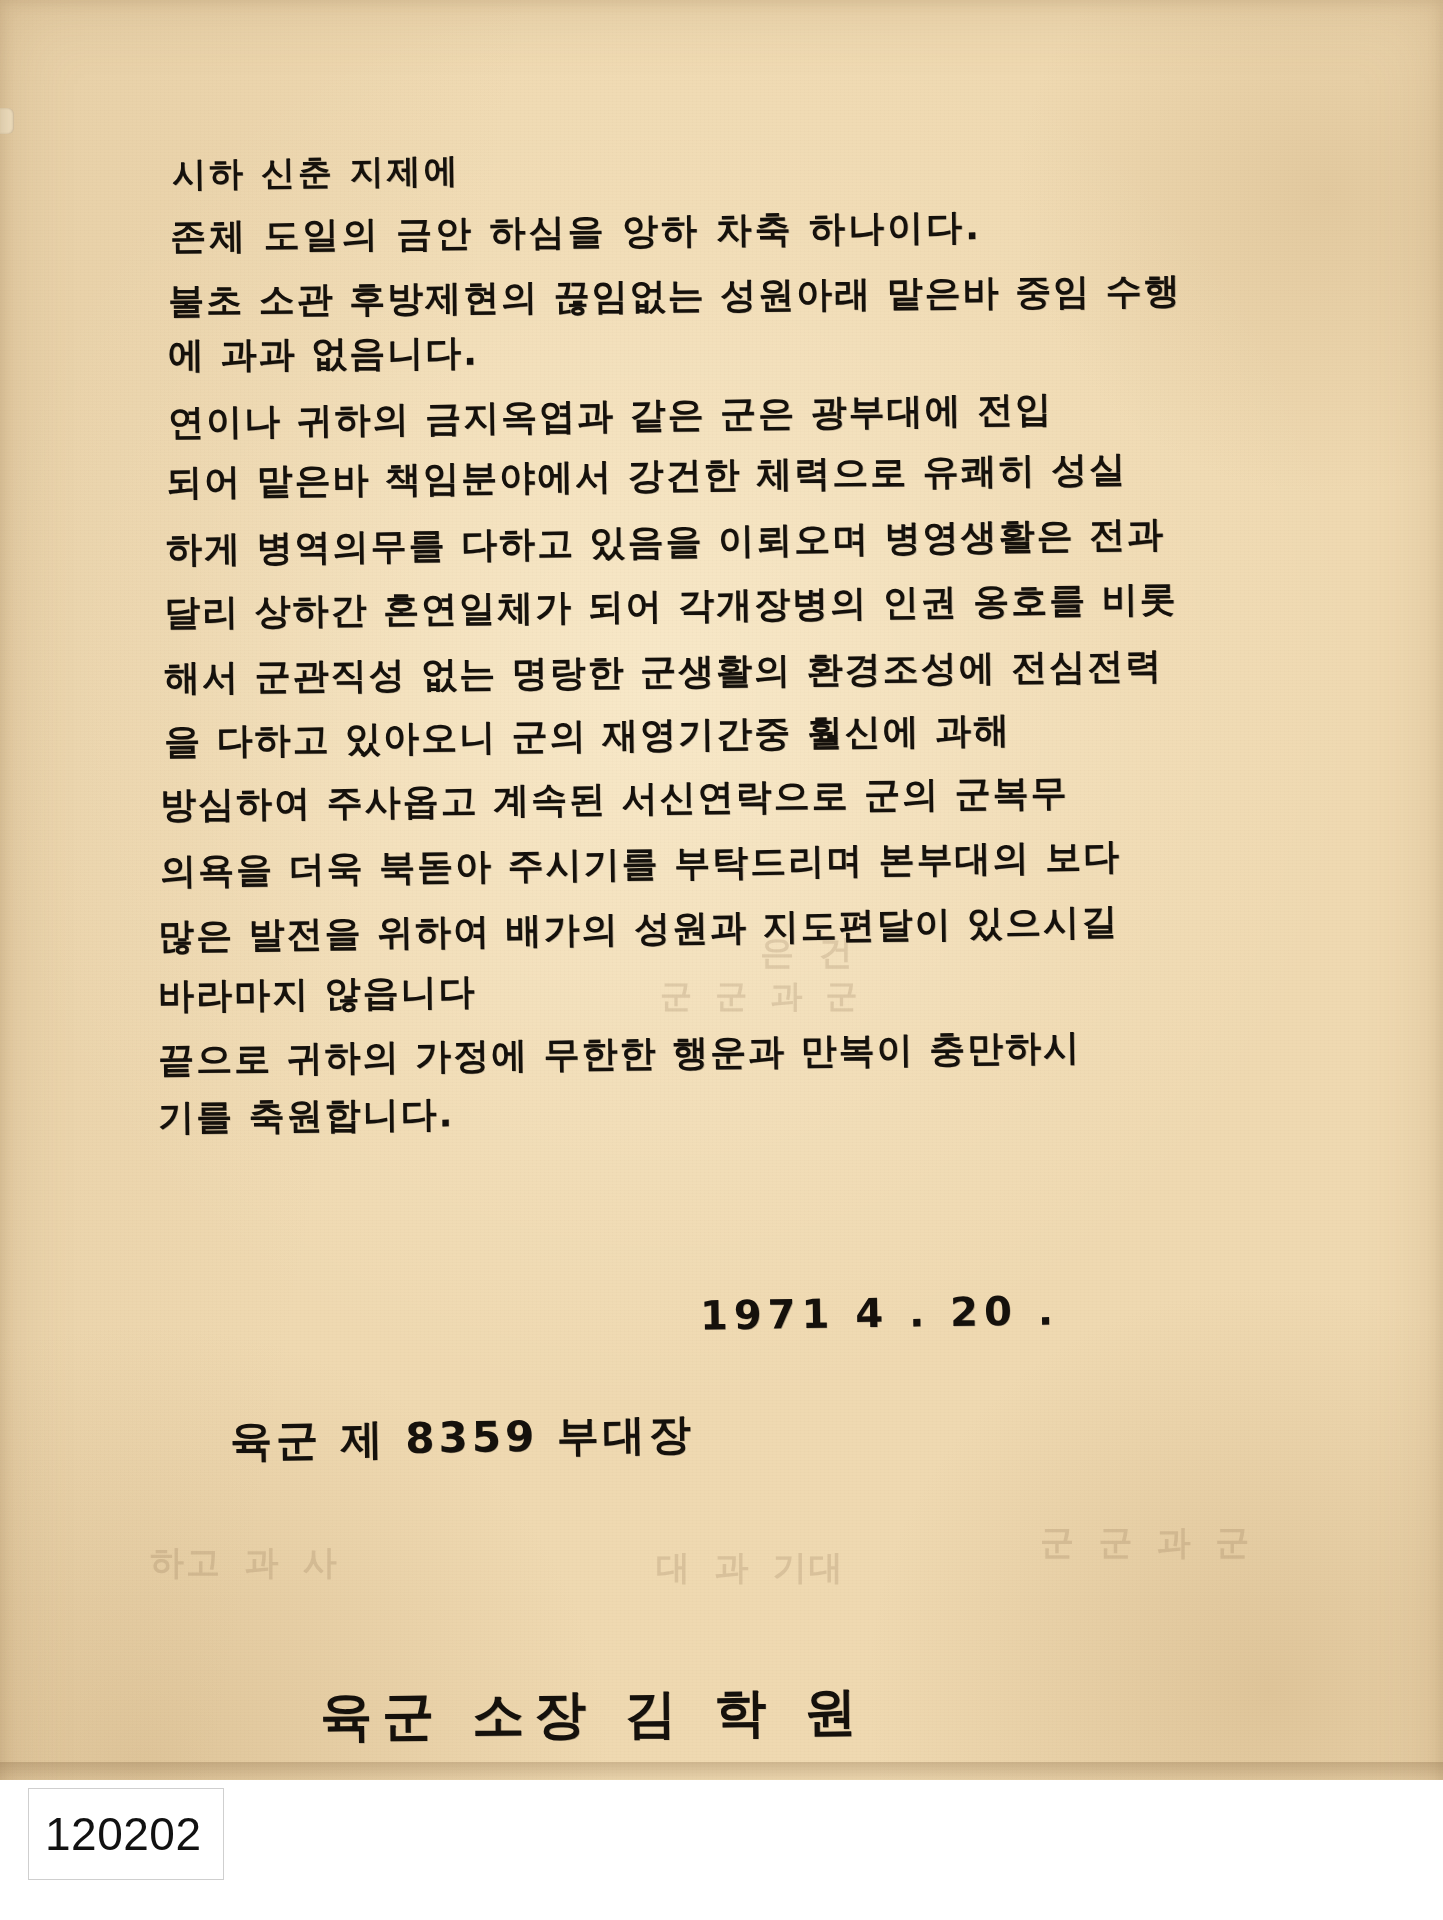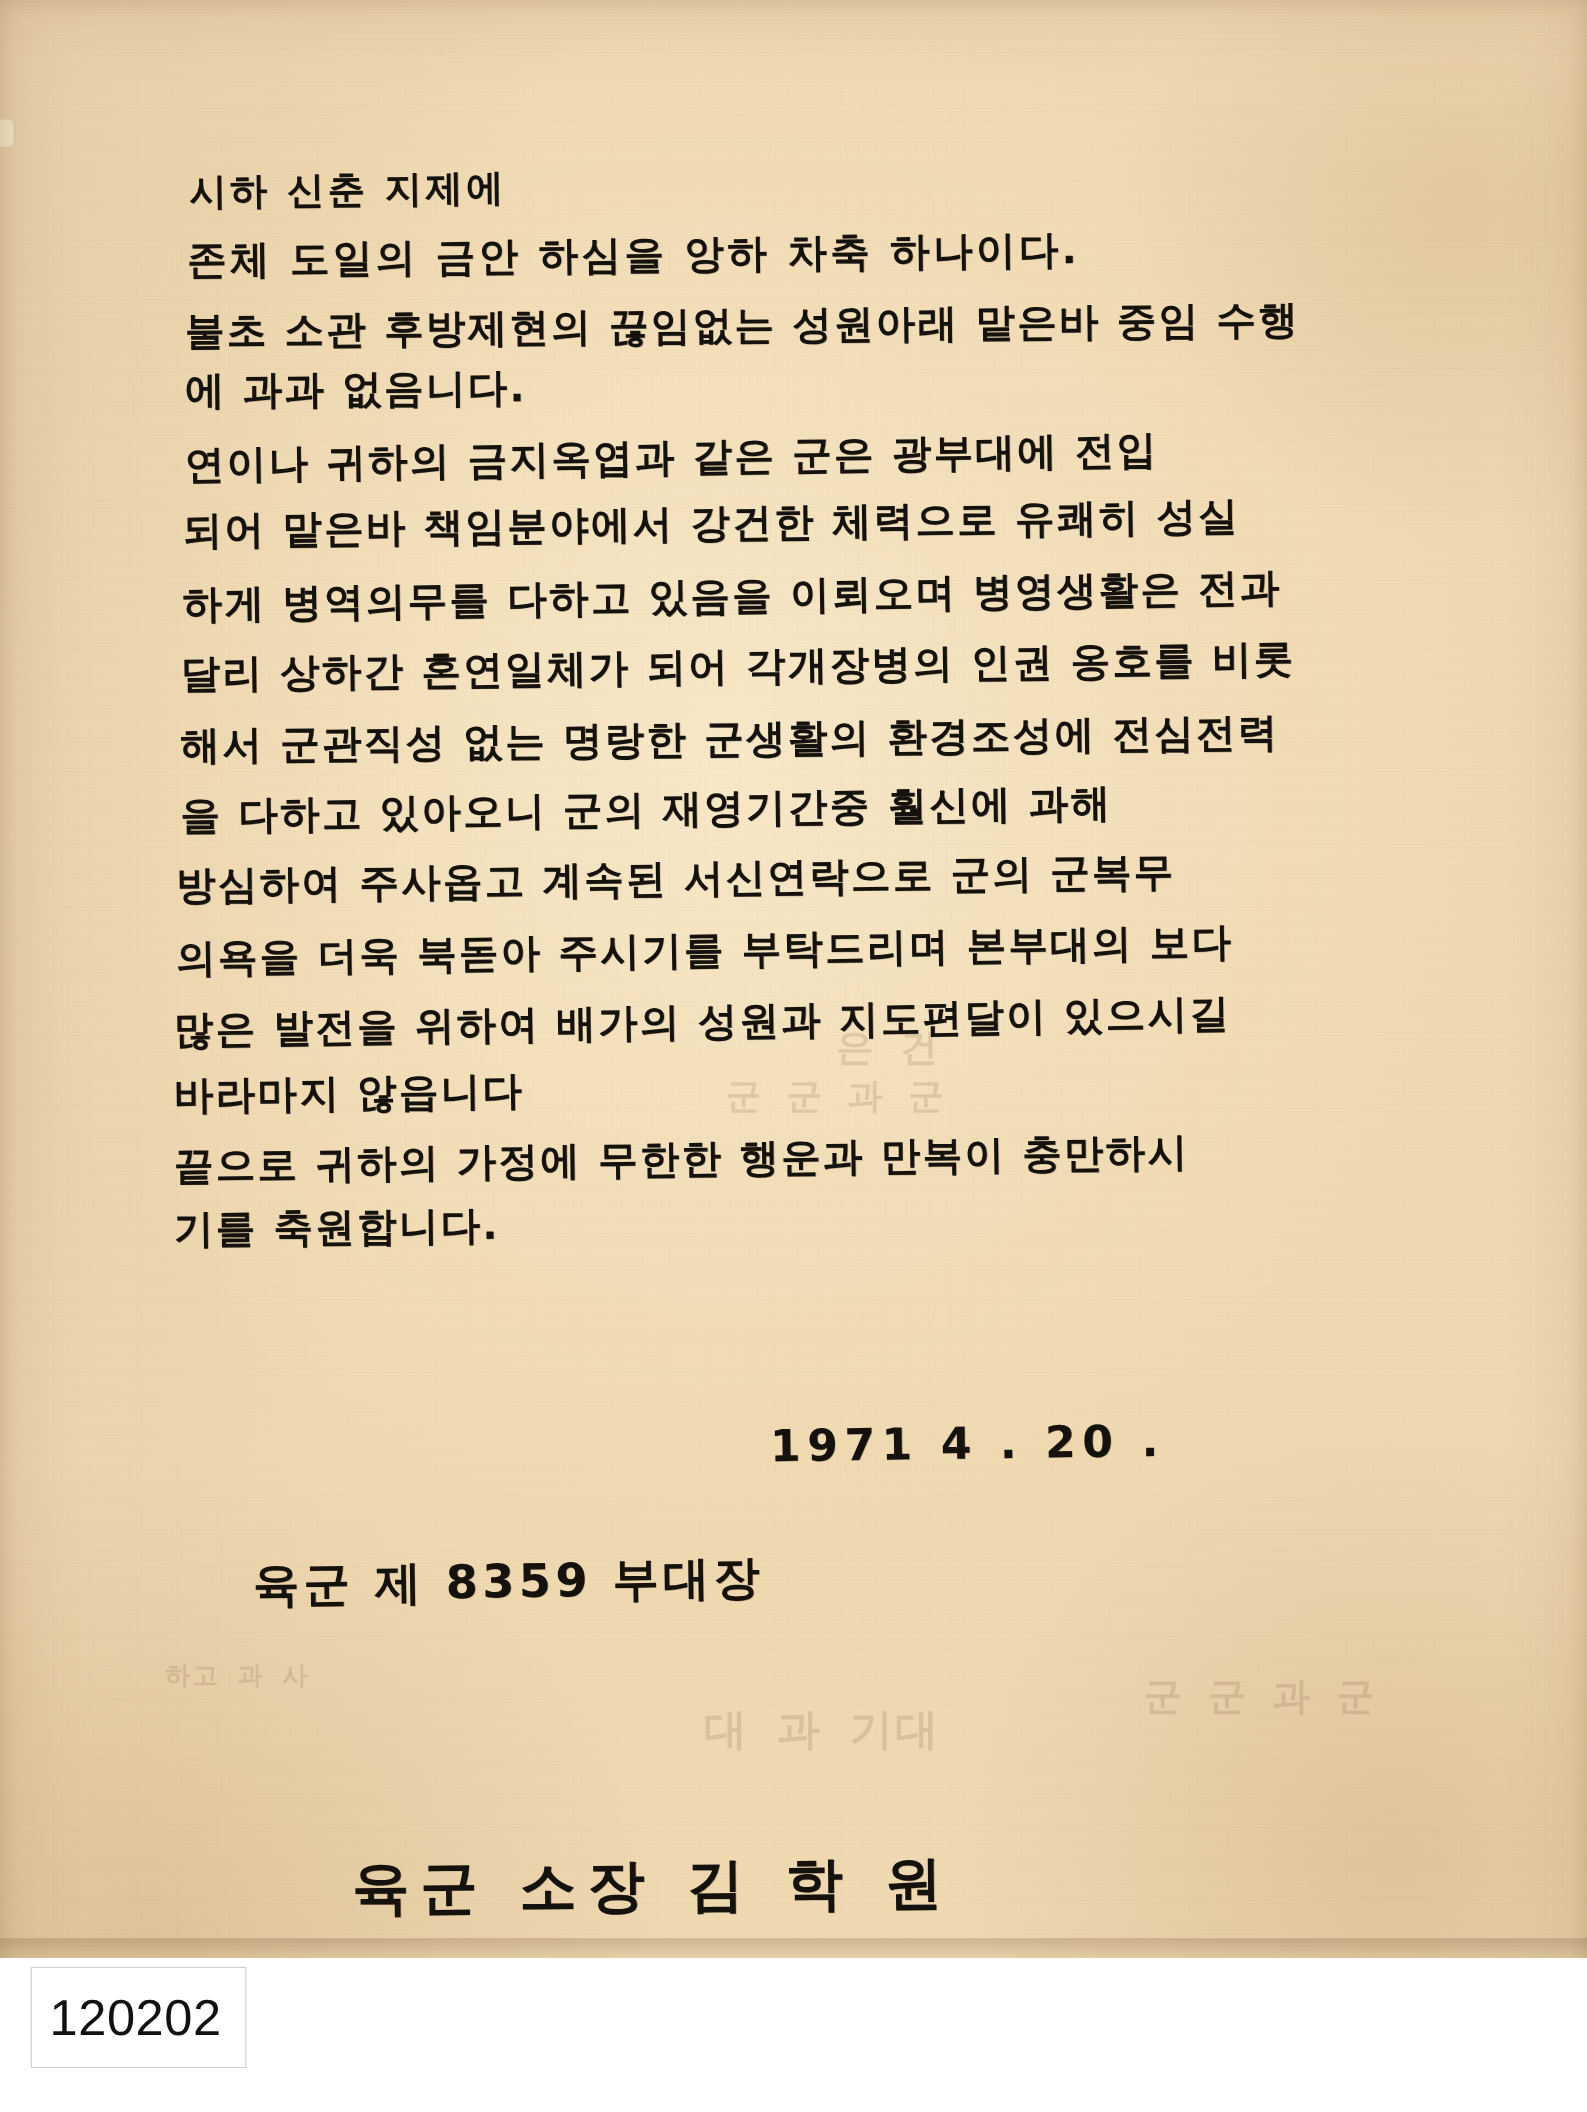--- a/index.html
+++ b/index.html
@@ -144,22 +144,22 @@
 </head>
 <body>
 
 <div id="scan-page">
   <div id="paper-tone"></div>
   <div id="paper-grain"></div>
   <div id="left-notch"></div>
 
   <div class="bleed" style="left:760px; top:930px; font-size:34px;">은 건</div>
   <div class="bleed" style="left:660px; top:975px; font-size:32px;">군 군 과 군</div>
-  <div class="bleed" style="left:150px; top:1508px; font-size:23px;">하고 과 사</div>
-  <div class="bleed" style="left:640px; top:1545px; font-size:39px;">대 과 기대</div>
+  <div class="bleed" style="left:150px; top:1540px; font-size:34px;">하고 과 사</div>
+  <div class="bleed" style="left:656px; top:1545px; font-size:34px;">대 과 기대</div>
   <div class="bleed" style="left:1040px; top:1520px; font-size:34px;">군 군 과 군</div>
 
   <div id="handwriting">
 
     <div class="hw-line" style="left:172px; top:150px; font-size:34px; letter-spacing:3px; transform:rotate(-0.8deg);">시하 신춘 지제에</div>
 
     <div class="hw-line" style="left:170px; top:208px; font-size:36px; letter-spacing:3px; transform:rotate(-0.7deg);">존체 도일의 금안 하심을  앙하  차축 하나이다.</div>
 
     <div class="hw-line" style="left:168px; top:272px; font-size:36px; letter-spacing:2px; transform:rotate(-0.6deg);">불초 소관 후방제현의  끊임없는  성원아래 맡은바  중임 수행</div>
 

